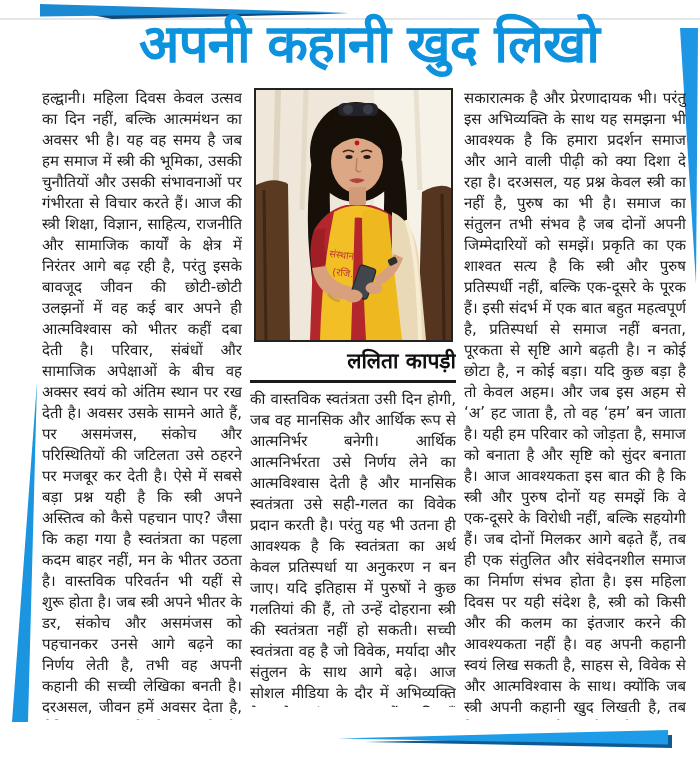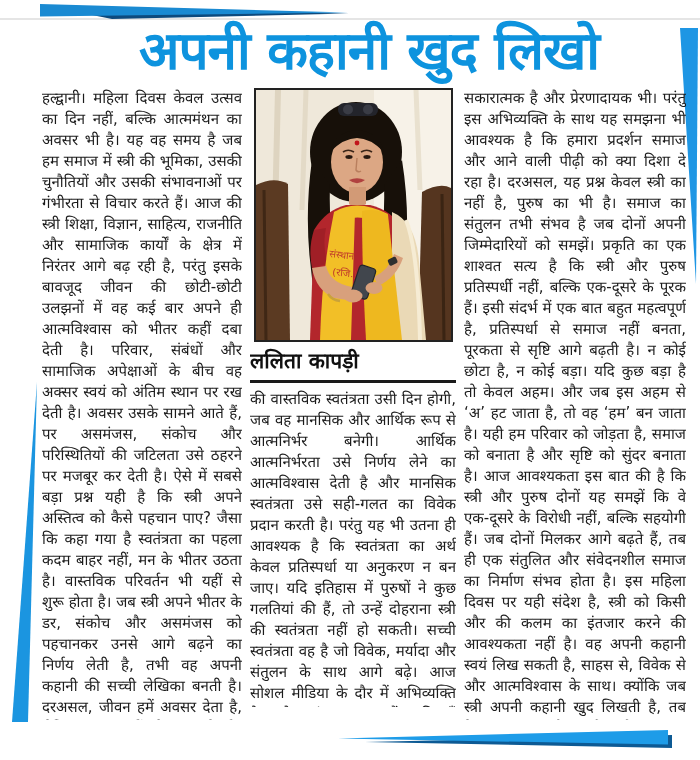--- a/index.html
+++ b/index.html
@@ -2,21 +2,21 @@
 <html><head>
 <meta charset="utf-8">
 <style>
   html,body{margin:0;padding:0;background:#ffffff;}
   .page{
     position:relative;width:700px;height:760px;background:#ffffff;
     overflow:hidden;font-family:"DejaVu Sans",sans-serif;color:#191919;
   }
   .deco{position:absolute;left:0;top:0;width:700px;height:760px;pointer-events:none;}
   .headline{
-    position:absolute;left:0;top:20px;width:700px;margin:0;
+    position:absolute;left:0;top:13px;width:700px;margin:0;
     text-align:center;padding-left:38px;box-sizing:border-box;
     font-size:53px;line-height:62px;font-weight:700;color:#0d93de;
     letter-spacing:-1px;white-space:nowrap;
   }
   .col{
     position:absolute;top:88px;text-align:justify;
     font-size:15px;line-height:21px;color:#1b1b1b;overflow:hidden;
   }
   .col-left{left:42px;width:200px;height:632px;}
   .col-mid{left:250px;width:206px;height:632px;text-align:left;}
@@ -24,21 +24,21 @@
   .mid-text{
     text-align:justify;font-size:15px;line-height:21px;color:#1b1b1b;
     height:318px;overflow:hidden;margin-top:6px;
   }
   .photo-frame{
     width:195px;height:250px;border:2px solid #222;background:#efe9dc;
     margin:0 auto;overflow:hidden;
   }
   .photo-frame svg{display:block;}
   .photo-caption{
-    margin-top:6px;text-align:left;font-size:21px;line-height:26px;
+    margin-top:6px;text-align:right;font-size:21px;line-height:26px;
     font-weight:700;color:#101010;
   }
   .caption-divider{height:3px;background:#1a1a1a;margin-top:6px;}
   figure{margin:0;padding:0;}
 </style>
 </head>
 <body>
 
 <div class="page">
 

